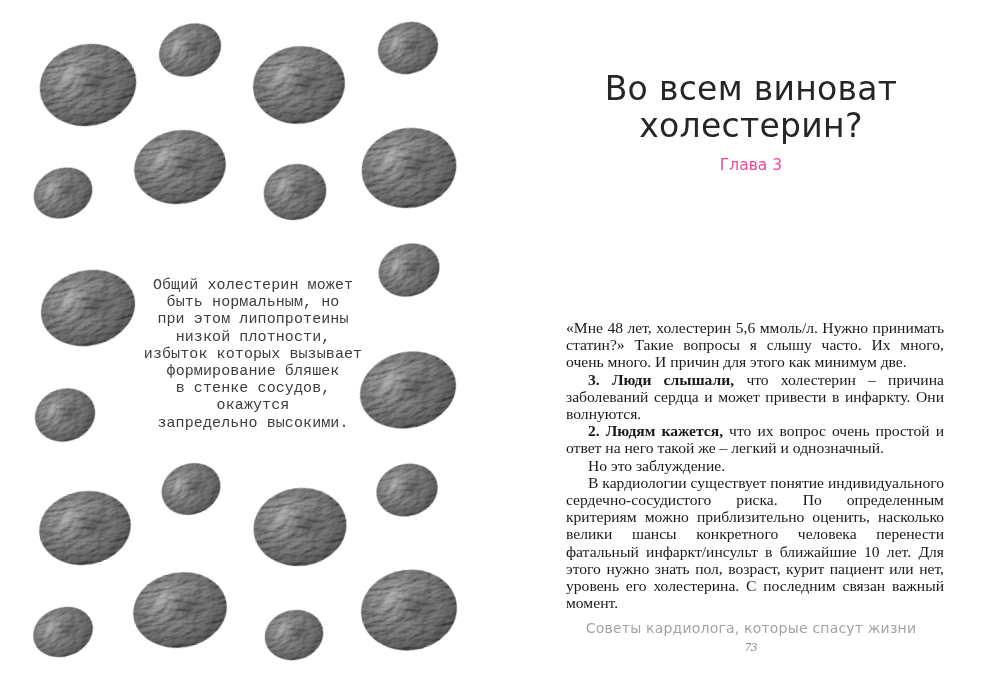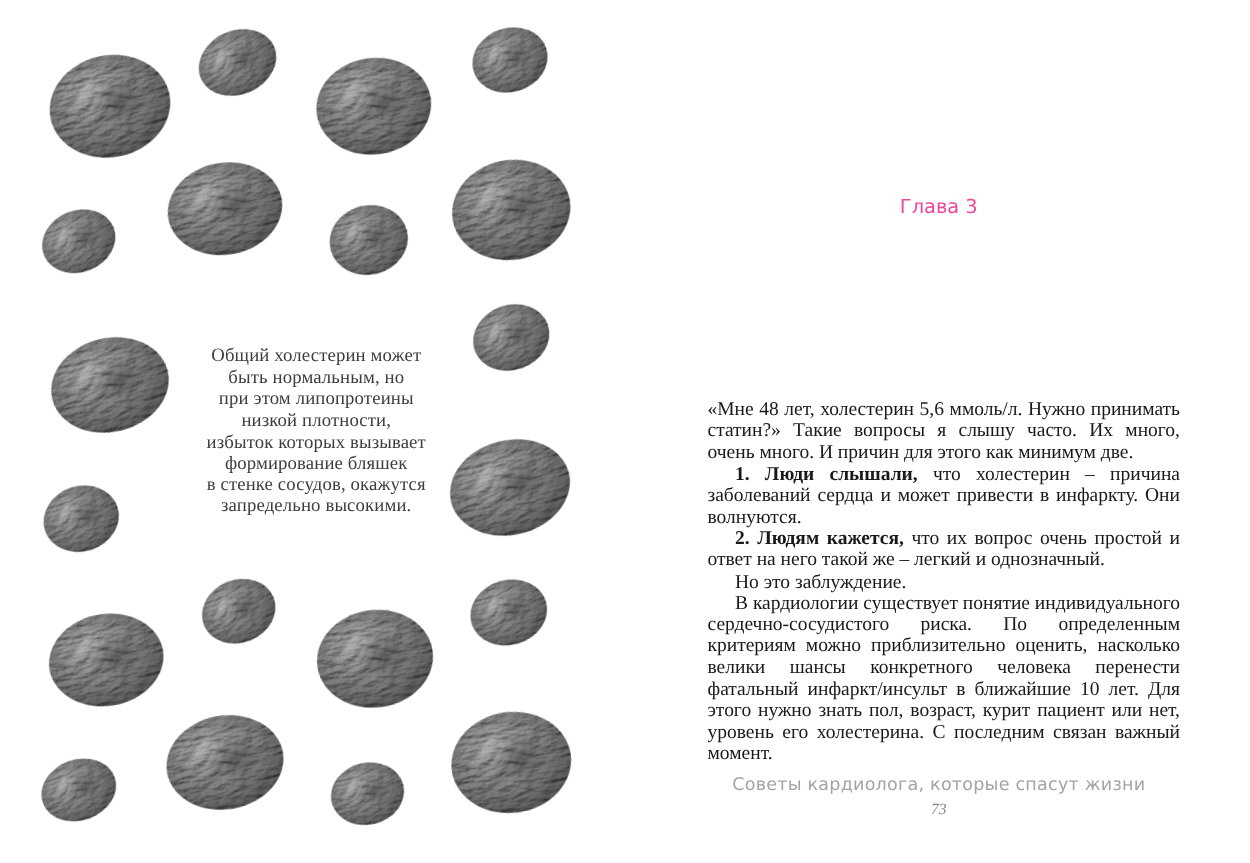--- a/index.html
+++ b/index.html
@@ -12,21 +12,21 @@
   .spread { position: relative; width: 1000px; height: 690px; background: #fff; }
   .page { position: absolute; top: 0; height: 690px; }
   .page-left { left: 0; width: 500px; }
   .page-right { left: 500px; width: 500px; }
 
   .cells-svg { position: absolute; left: 0; top: 0; }
 
   .pull-quote {
     position: absolute;
     left: 143px; top: 277px; width: 220px;
-    font-family: Liberation Serif, serif;
+    font-family: Liberation Mono, monospace;
     font-size: 15px; line-height: 17.2px;
     color: #3d3d3d;
     text-align: center;
     white-space: pre-line;
     letter-spacing: 0.1px;
   }
 
   .chapter-title {
     position: absolute;
     left: 56px; top: 70px; width: 390px;
@@ -144,26 +144,28 @@
 быть нормальным, но
 при этом липопротеины
 низкой плотности,
 избыток которых вызывает
 формирование бляшек
 в стенке сосудов, окажутся
 запредельно высокими.</div>
   </div>
 
   <div class="page page-right">
+    <h1 class="chapter-title" style="margin:0; font-weight:normal;">Во всем виноват
+холестерин?</h1>
 
     <div class="chapter-label">Глава 3</div>
 
     <div class="body-text">
         <p class="para"><span>«Мне 48 лет, холестерин 5,6 ммоль/л. Нужно принимать статин?» Такие вопросы я слышу часто. Их много, очень много. И причин для этого как минимум две.</span></p>
-        <p class="para indent"><b>1. Люди слышали,</b><span> что холестерин – причина заболеваний сердца и может привести в инфаркту. Они волнуются.</span></p>
+        <p class="para indent"><b>3. Люди слышали,</b><span> что холестерин – причина заболеваний сердца и может привести в инфаркту. Они волнуются.</span></p>
         <p class="para indent"><b>2. Людям кажется,</b><span> что их вопрос очень простой и ответ на него такой же – легкий и однозначный.</span></p>
         <p class="para indent"><span>Но это заблуждение.</span></p>
         <p class="para indent"><span>В кардиологии существует понятие индивидуального сердечно-сосудистого риска. По определенным критериям можно приблизительно оценить, насколько велики шансы конкретного человека перенести фатальный инфаркт/инсульт в ближайшие 10 лет. Для этого нужно знать пол, возраст, курит пациент или нет, уровень его холестерина. С последним связан важный момент.</span></p>
       </div>
 
     <div class="running-footer">Советы кардиолога, которые спасут жизни</div>
 
     <div class="page-number">73</div>
   </div>
 

